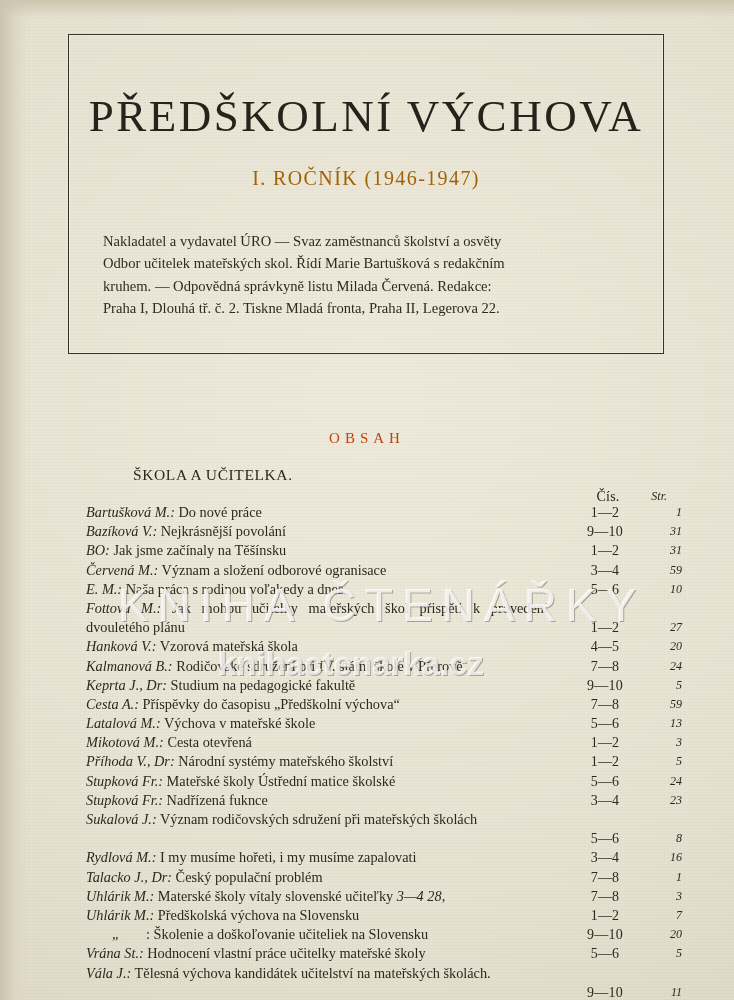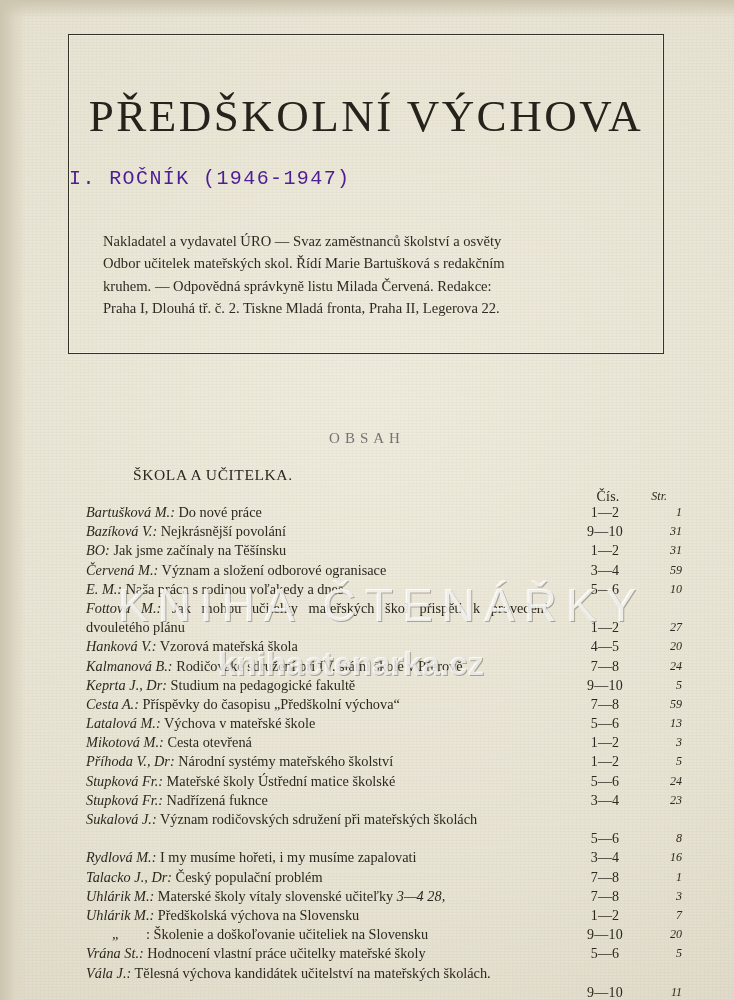--- a/index.html
+++ b/index.html
@@ -54,42 +54,41 @@
     position:absolute;left:0;right:0;top:55px;
     text-align:center;
     font-size:45px;
     letter-spacing:2.5px;
     font-weight:400;
     color:#26231c;
     white-space:nowrap;
   }
   .subtitle{
     position:absolute;left:0;right:0;top:132px;
-    text-align:left;
+    text-align:center;
     font-size:20px;
     letter-spacing:1.4px;
-    color:#4c1d95;
-    font-family:Liberation Mono, monospace;
+    color:#a16207;
   }
   .imprint{
     position:absolute;left:34px;right:26px;top:195px;
     font-size:14.6px;
     line-height:1.54;
     text-align:justify;
     color:#2d2a22;
   }
   .imprint div{white-space:nowrap;}
 
   
   .obsah{
     position:absolute;left:0;right:0;top:430px;
     text-align:center;
     font-size:15px;
     letter-spacing:5px;
-    color:#737373;
+    color:#c2410c;
   }
   .section-head{
     position:absolute;left:133px;top:466px;
     font-size:15.5px;
     letter-spacing:.6px;
     color:#2b281f;
   }
   .colhead{
     position:absolute;top:489px;
     font-size:14px;

